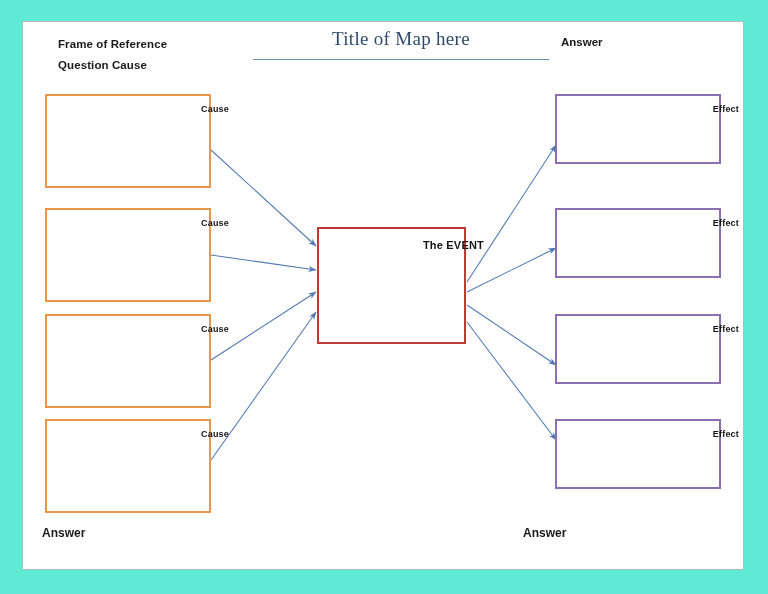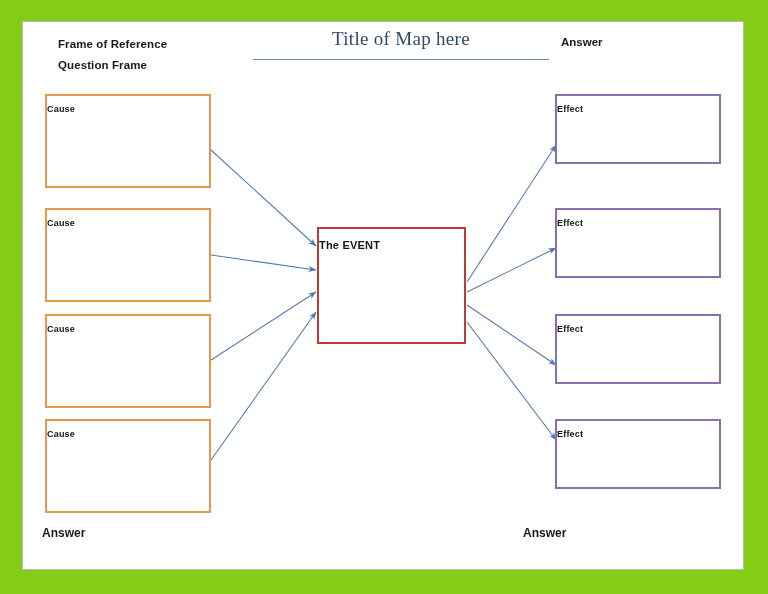--- a/index.html
+++ b/index.html
@@ -12,21 +12,21 @@
     width: 768px;
     height: 594px;
     font-family: "Liberation Sans", sans-serif;
     overflow: hidden;
   }
 
   #canvas {
     position: relative;
     width: 768px;
     height: 594px;
-    background: #84cc16;
+    background: #5eead4;
   }
 
   
   #page-frame {
     position: absolute;
     left: 22px;
     top: 21px;
     width: 722px;
     height: 549px;
     border: 1px solid #b9b9b9;
@@ -98,26 +98,27 @@
   
   .node {
     position: absolute;
     box-sizing: border-box;
     background: #ffffff;
     border-style: solid;
   }
   .node .node-label {
     display: block;
     width: 100%;
-    text-align: left;
+    text-align: right;
     font-size: 9px;
     font-weight: bold;
     color: #151515;
     margin-top: 8px;
     letter-spacing: 0.2px;
+    padding-left: 20px;
   }
 
   .cause-node {
     border-width: 2px;
     border-color: #E8974A;
     left: 45px;
     width: 166px;
     height: 94px;
   }
   .effect-node {
@@ -157,21 +158,21 @@
 </style>
 </head>
 <body>
 
 <div id="canvas">
 
   <div id="page-frame"></div>
 
   <div id="frame-of-reference">
     <div>Frame of Reference</div>
-    <div>Question Frame</div>
+    <div>Question Cause</div>
   </div>
 
   <div id="map-title">Title of Map here</div>
   <div id="title-underline"></div>
 
   <div id="answer-top">Answer</div>
 
   <svg id="arrow-layer" viewBox="0 0 768 594" width="768" height="594">
     <defs>
       <marker id="ah" markerWidth="9" markerHeight="9" refX="7.2" refY="3.1" orient="auto" markerUnits="strokeWidth">

